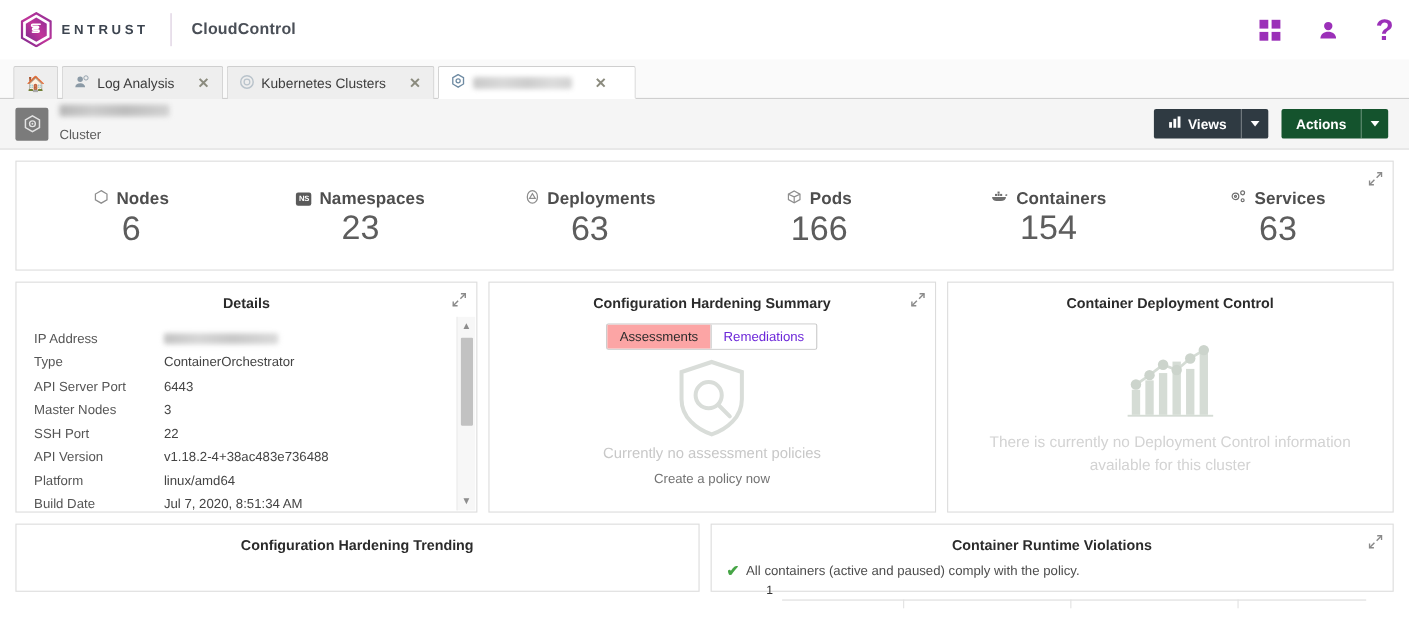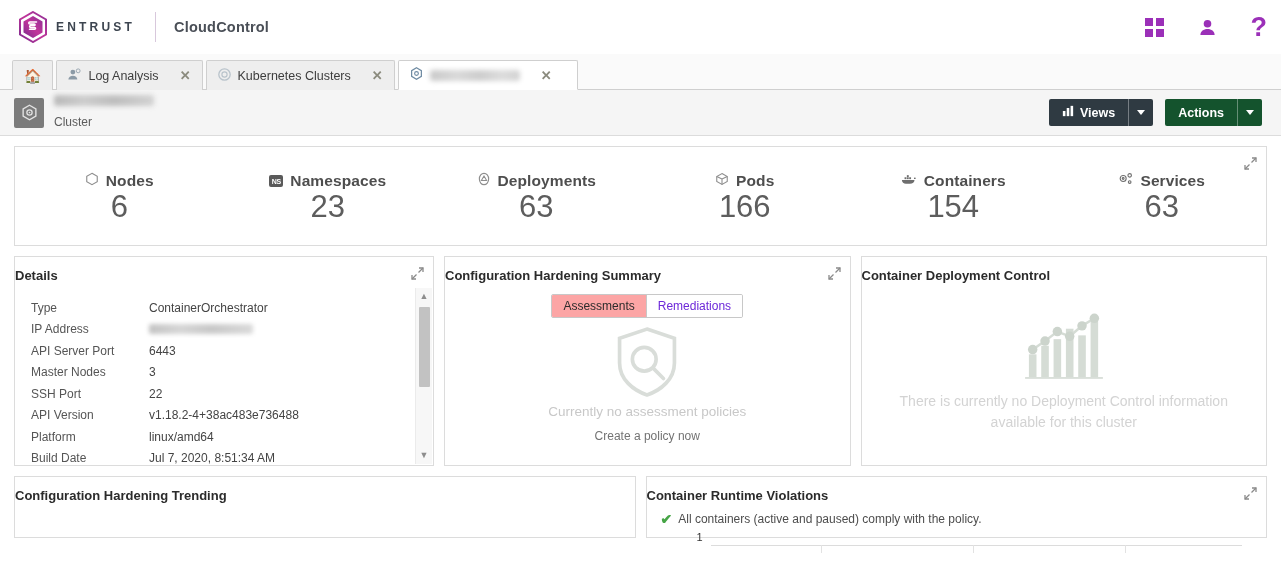--- a/index.html
+++ b/index.html
@@ -94,21 +94,21 @@
     padding: 0 8px; border-left: 1px solid rgba(255,255,255,.35);
     display:flex; align-items:center; height: 100%;
   }
   .caret { width: 0; height: 0; border-left: 4px solid transparent;
     border-right: 4px solid transparent; border-top: 5px solid #fff; }
 
   
   .content { padding: 10px 14px 0 14px; background: #fff; }
   .card { border: 1px solid #dcdcdc; background: #fff; position: relative; }
   .card-title {
-    text-align: left; font-size: 13px; font-weight: bold; color: #2b2b2b;
+    text-align: center; font-size: 13px; font-weight: bold; color: #2b2b2b;
     padding-top: 11px;
   }
   .expand {
     position: absolute; right: 9px; top: 9px; width: 13px; height: 13px;
     color: #8a8a8a;
   }
 
   
   .summary { display: flex; height: 100px; margin-bottom: 10px; align-items: center; }
   .metric { flex: 1; display: flex; flex-direction: column; align-items: center;
@@ -403,26 +403,26 @@
       <span class="expand">
         <svg viewBox="0 0 13 13" width="13" height="13" fill="none" stroke="#8a8a8a" stroke-width="1.3">
           <path d="M5 12 L1 12 L1 8"></path>
             <path d="M1 12 L5.5 7.5"></path>
           <path d="M8 1 L12 1 L12 5"></path>
             <path d="M12 1 L7.5 5.5"></path>
         </svg>
       </span>
       <div class="details-list">
         <div class="drow">
+          <span class="dkey">IP Address</span>
+          <span class="dval redacted">10.204.228.60</span>
+        </div>
+        <div class="drow">
           <span class="dkey">Type</span>
           <span class="dval">ContainerOrchestrator</span>
-        </div>
-        <div class="drow">
-          <span class="dkey">IP Address</span>
-          <span class="dval redacted">10.204.228.60</span>
         </div>
         <div class="drow">
           <span class="dkey">API Server Port</span>
           <span class="dval">6443</span>
         </div>
         <div class="drow">
           <span class="dkey">Master Nodes</span>
           <span class="dval">3</span>
         </div>
         <div class="drow">

